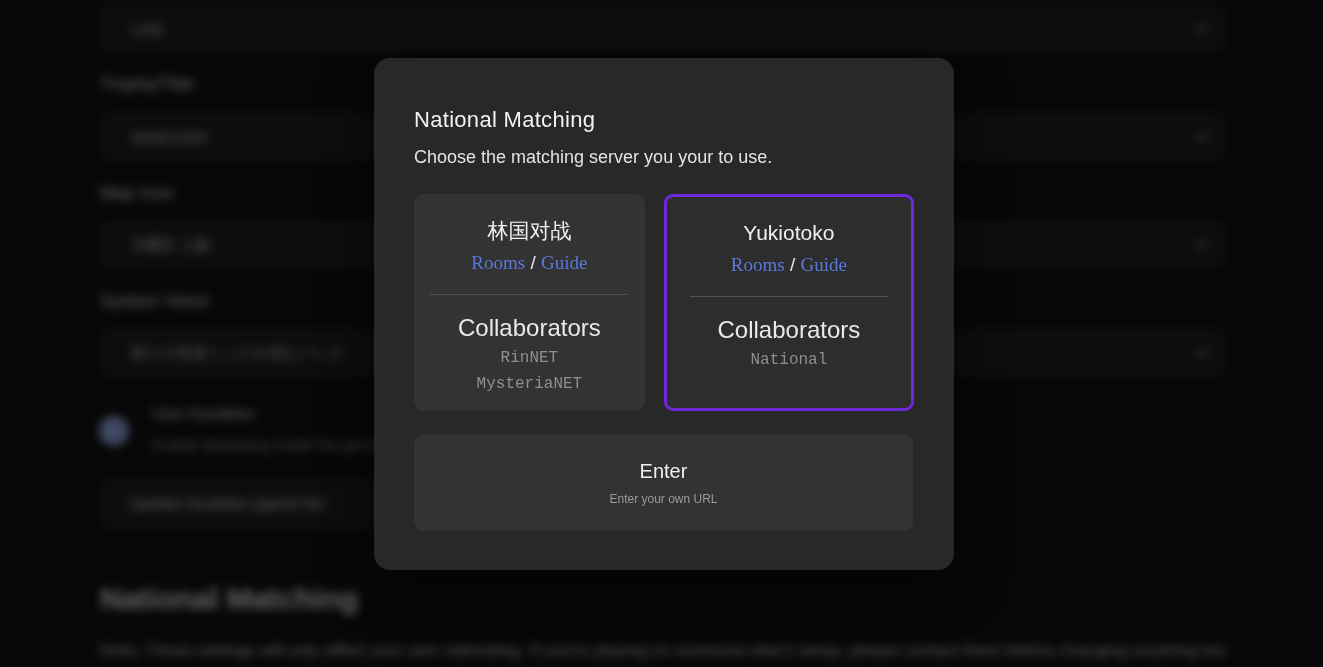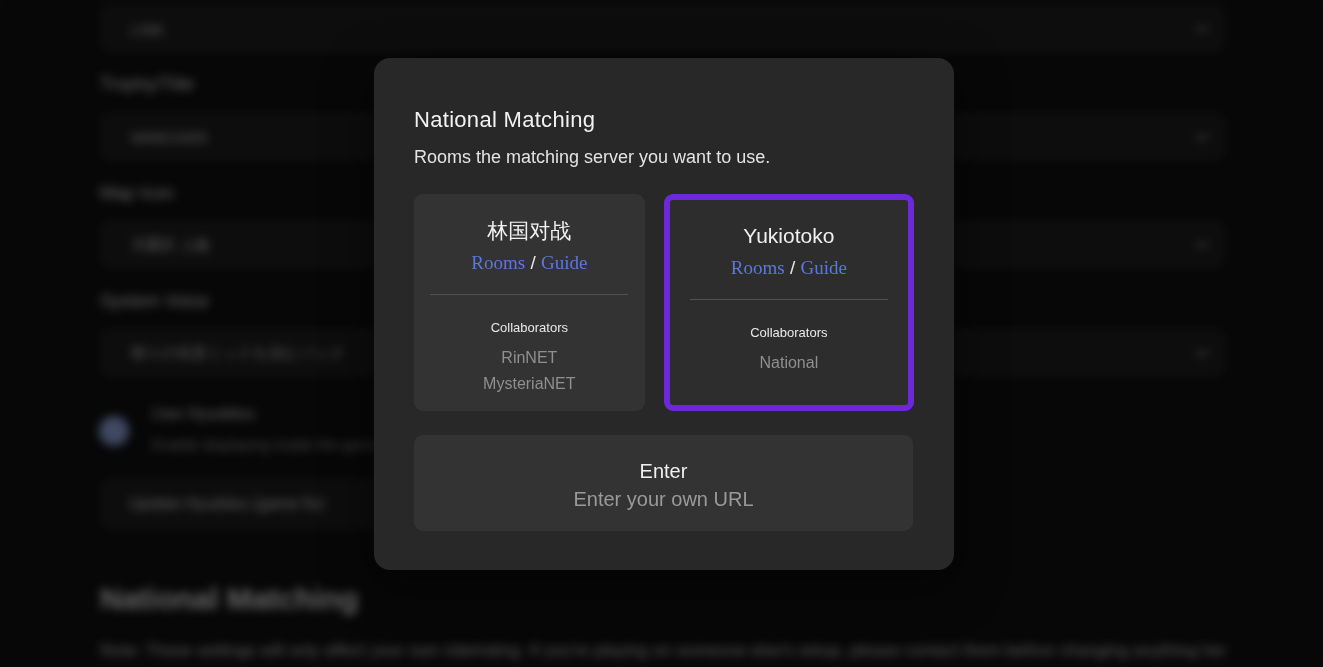--- a/index.html
+++ b/index.html
@@ -71,37 +71,37 @@
   .modal-subtitle { margin-top:7px; color:#e3e3e3; font-size:18px; line-height:24px; }
 
   .server-row { margin-top:25px; display:flex; gap:19px; }
   .server-card {
     width:239px; height:217px; border-radius:9px;
     background:#333333; border:1px solid transparent;
     display:flex; flex-direction:column; align-items:center;
     cursor:pointer; text-align:center;
   }
   .server-card.selected {
-    width:259px; background:#2d2d2d; border:6px solid #6d28d9;
+    width:259px; background:#2d2d2d; border:3px solid #6d28d9;
   }
   .server-name   { margin-top:22px; color:#f0f0f0; font-size:21px; line-height:27px; }
   .server-links  { margin-top:6px; font-size:19px; line-height:25px; }
   .link          { color:#5b78dc; cursor:pointer;font-family:Liberation Serif, serif; }
   .link-sep      { color:#e6e6e6; }
   .card-divider  { width:198px; border:0; border-top:1px solid #525252; margin-top:19px; }
-  .collab-heading{ margin-top:20px; color:#e9e9e9; font-size:13px; line-height:25px; }
-  .collab-name   { margin-top:6px; color:#8f8f8f; font-size:16px; line-height:20px; }
+  .collab-heading{ margin-top:20px; color:#e9e9e9; font-size:24px; line-height:25px; }
+  .collab-name   { margin-top:6px; color:#8f8f8f; font-size:16px; line-height:20px;font-family:Liberation Mono, monospace; }
 
   .custom-card {
     margin-top:24px; width:499px; height:96px; border-radius:9px;
     background:#333333; cursor:pointer;
     display:flex; flex-direction:column; align-items:center; justify-content:center;
   }
   .custom-title    { color:#f0f0f0; font-size:20px; line-height:26px; }
-  .custom-subtitle { margin-top:5px; color:#9a9a9a; font-size:20px; line-height:20px; }
+  .custom-subtitle { margin-top:5px; color:#9a9a9a; font-size:12px; line-height:20px; }
 </style>
 </head>
 <body>
 
 <div class="bg-page">
 
   <div class="bg-select" style="top:5px;">
     <span class="val">LINK</span>
     <span class="chev">❯</span>
   </div>
@@ -132,21 +132,21 @@
 
   <div class="bg-heading">National Matching</div>
   <div class="bg-note">Note: These settings will only affect your own ride/rating. If you're playing on someone else's setup, please contact them before changing anything here.</div>
 </div>
 
 <div class="scrim"></div>
 
 <div class="modal">
 
   <div class="modal-title">National Matching</div>
-  <div class="modal-subtitle">Rooms the matching server you want to use.</div>
+  <div class="modal-subtitle">Choose the matching server you your to use.</div>
 
   <div class="server-row">
 
     <div class="server-card">
       <div class="server-name">林国对战</div>
       <div class="server-links">
         <span class="link">Rooms</span>
         <span class="link-sep"> <span>/</span> </span>
         <span class="link">Guide</span>
       </div>

